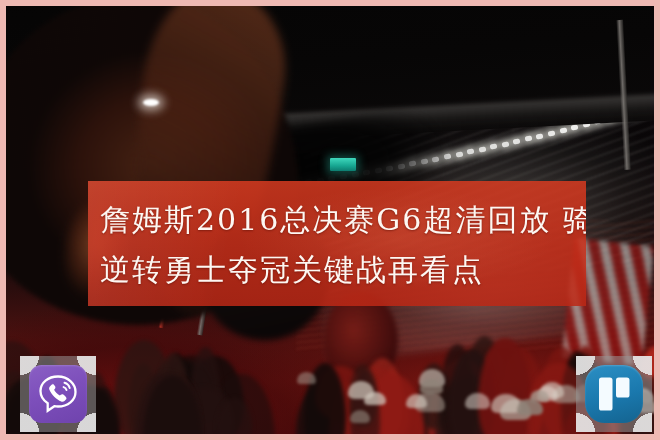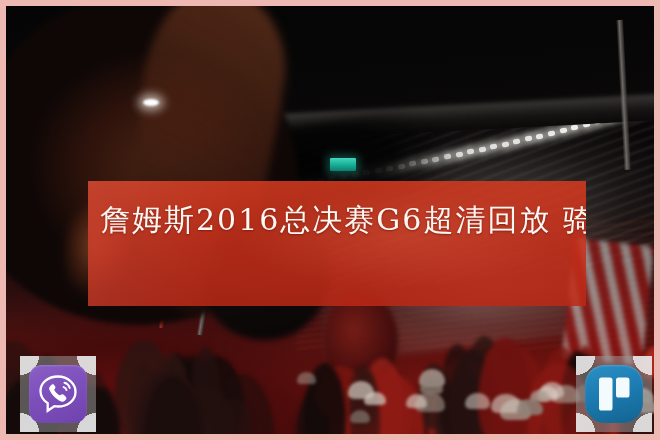--- a/index.html
+++ b/index.html
@@ -506,20 +506,21 @@
         <div class="cap" style="left: 511.312px; top: 154.598px; width: 25.3666px; height: 16.742px; background: rgb(142, 131, 120); opacity: 0.85;"></div>
         <div class="cap" style="left: 632.607px; top: 155.707px; width: 19.6414px; height: 12.9633px; background: rgb(207, 198, 187); opacity: 0.65;"></div>
         <div class="cap" style="left: 458.728px; top: 148.637px; width: 25.2343px; height: 16.6547px; background: rgb(227, 220, 211); opacity: 0.52;"></div>
         <div class="cap" style="left: 590.081px; top: 135.617px; width: 17.2337px; height: 11.3742px; background: rgb(169, 158, 147); opacity: 0.82;"></div>
         <div class="cap" style="left: 624.954px; top: 147.307px; width: 23.3682px; height: 15.423px; background: rgb(142, 131, 120); opacity: 0.54;"></div>
       </div>
 
     <div class="banner">
       <div class="banner-text">
         <span class="banner-line">詹姆斯2016总决赛G6超清回放 骑士</span>
+        <span class="banner-line">逆转勇士夺冠关键战再看点</span>
       </div>
     </div>
 
     <div class="icon-tile" id="viber-tile">
       <div class="checker"></div>
       <div class="glyph">
         <div class="viber-body"></div>
         <svg width="58" height="58" viewBox="0 0 58 58" style="position:absolute;left:0;top:0;">
           <path d="M29 11.5c-9.9 0-17.5 6.3-17.5 14.6 0 5 2.8 9.4 7.2 12.1v7.6l6.6-4.6c1.2.2 2.4.3 3.7.3 9.9 0 17.5-6.3 17.5-14.6S38.9 11.5 29 11.5z" fill="none" stroke="#ffffff" stroke-width="2.3"></path>
           <path d="M24.2 19.4c-.7-.2-1.4.1-1.9.6l-1.4 1.5c-.8.9-1 2.2-.5 3.3 1 2.3 2.6 4.8 4.8 7 2.2 2.2 4.7 3.8 7 4.8 1.1.5 2.4.2 3.3-.6l1.4-1.4c.6-.6.7-1.5.3-2.2-.5-.9-1.5-1.9-2.9-2.8-.8-.5-1.8-.4-2.5.2l-.9.8c-1-.4-2.2-1.3-3.4-2.5-1.2-1.2-2-2.4-2.4-3.4l.8-.9c.6-.7.7-1.7.2-2.5-.9-1.4-1.9-2.4-2.8-2.9z" fill="#ffffff"></path>

